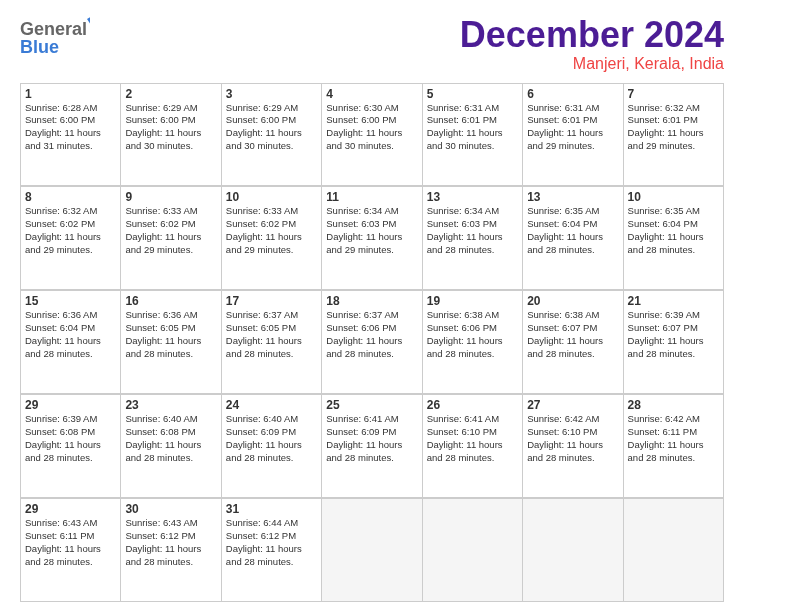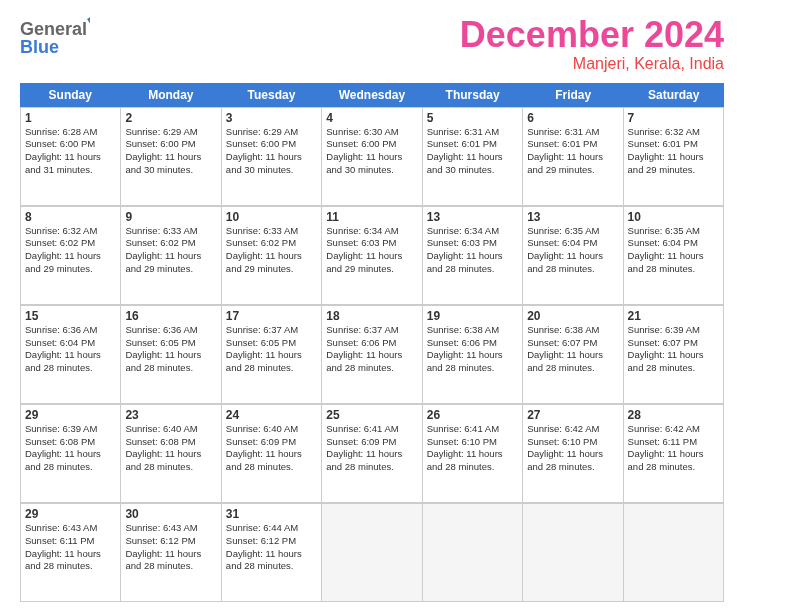--- a/index.html
+++ b/index.html
@@ -27,21 +27,21 @@
       display: flex;
       flex-direction: column;
       align-items: flex-start;
     }
     .title-block {
       text-align: right;
     }
     .month-title {
       font-size: 36px;
       font-weight: bold;
-      color: #ec4899;
+      color: #4c1d95;
       line-height: 1.1;
     }
     .location {
       font-size: 16px;
       color: #ef4444;
     }
     .calendar {
       flex: 1;
       display: flex;
       flex-direction: column;
@@ -105,29 +105,20 @@
     <polygon points="71,1 78,0 74,9" fill="#7ab0e8"></polygon>
   </svg>
 </div>
     <div class="title-block">
       <div class="month-title">December 2024</div>
       <div class="location">Manjeri, Kerala, India</div>
     </div>
   </div>
 
   <div class="calendar">
-    <div class="cal-header">
-    <div class="cal-header-cell">Sunday</div>
-        <div class="cal-header-cell">Monday</div>
-        <div class="cal-header-cell">Tuesday</div>
-        <div class="cal-header-cell">Wednesday</div>
-        <div class="cal-header-cell">Thursday</div>
-        <div class="cal-header-cell">Friday</div>
-        <div class="cal-header-cell">Saturday</div>
-      </div>
     <div class="cal-body">
     <div class="cal-row">
           <div class="cal-cell">
             <span class="day-num">1</span>
             <div class="info" style="white-space: pre-line;">Sunrise: 6:28 AM
 Sunset: 6:00 PM
 Daylight: 11 hours
 and 31 minutes.</div>
           </div>
           <div class="cal-cell">

